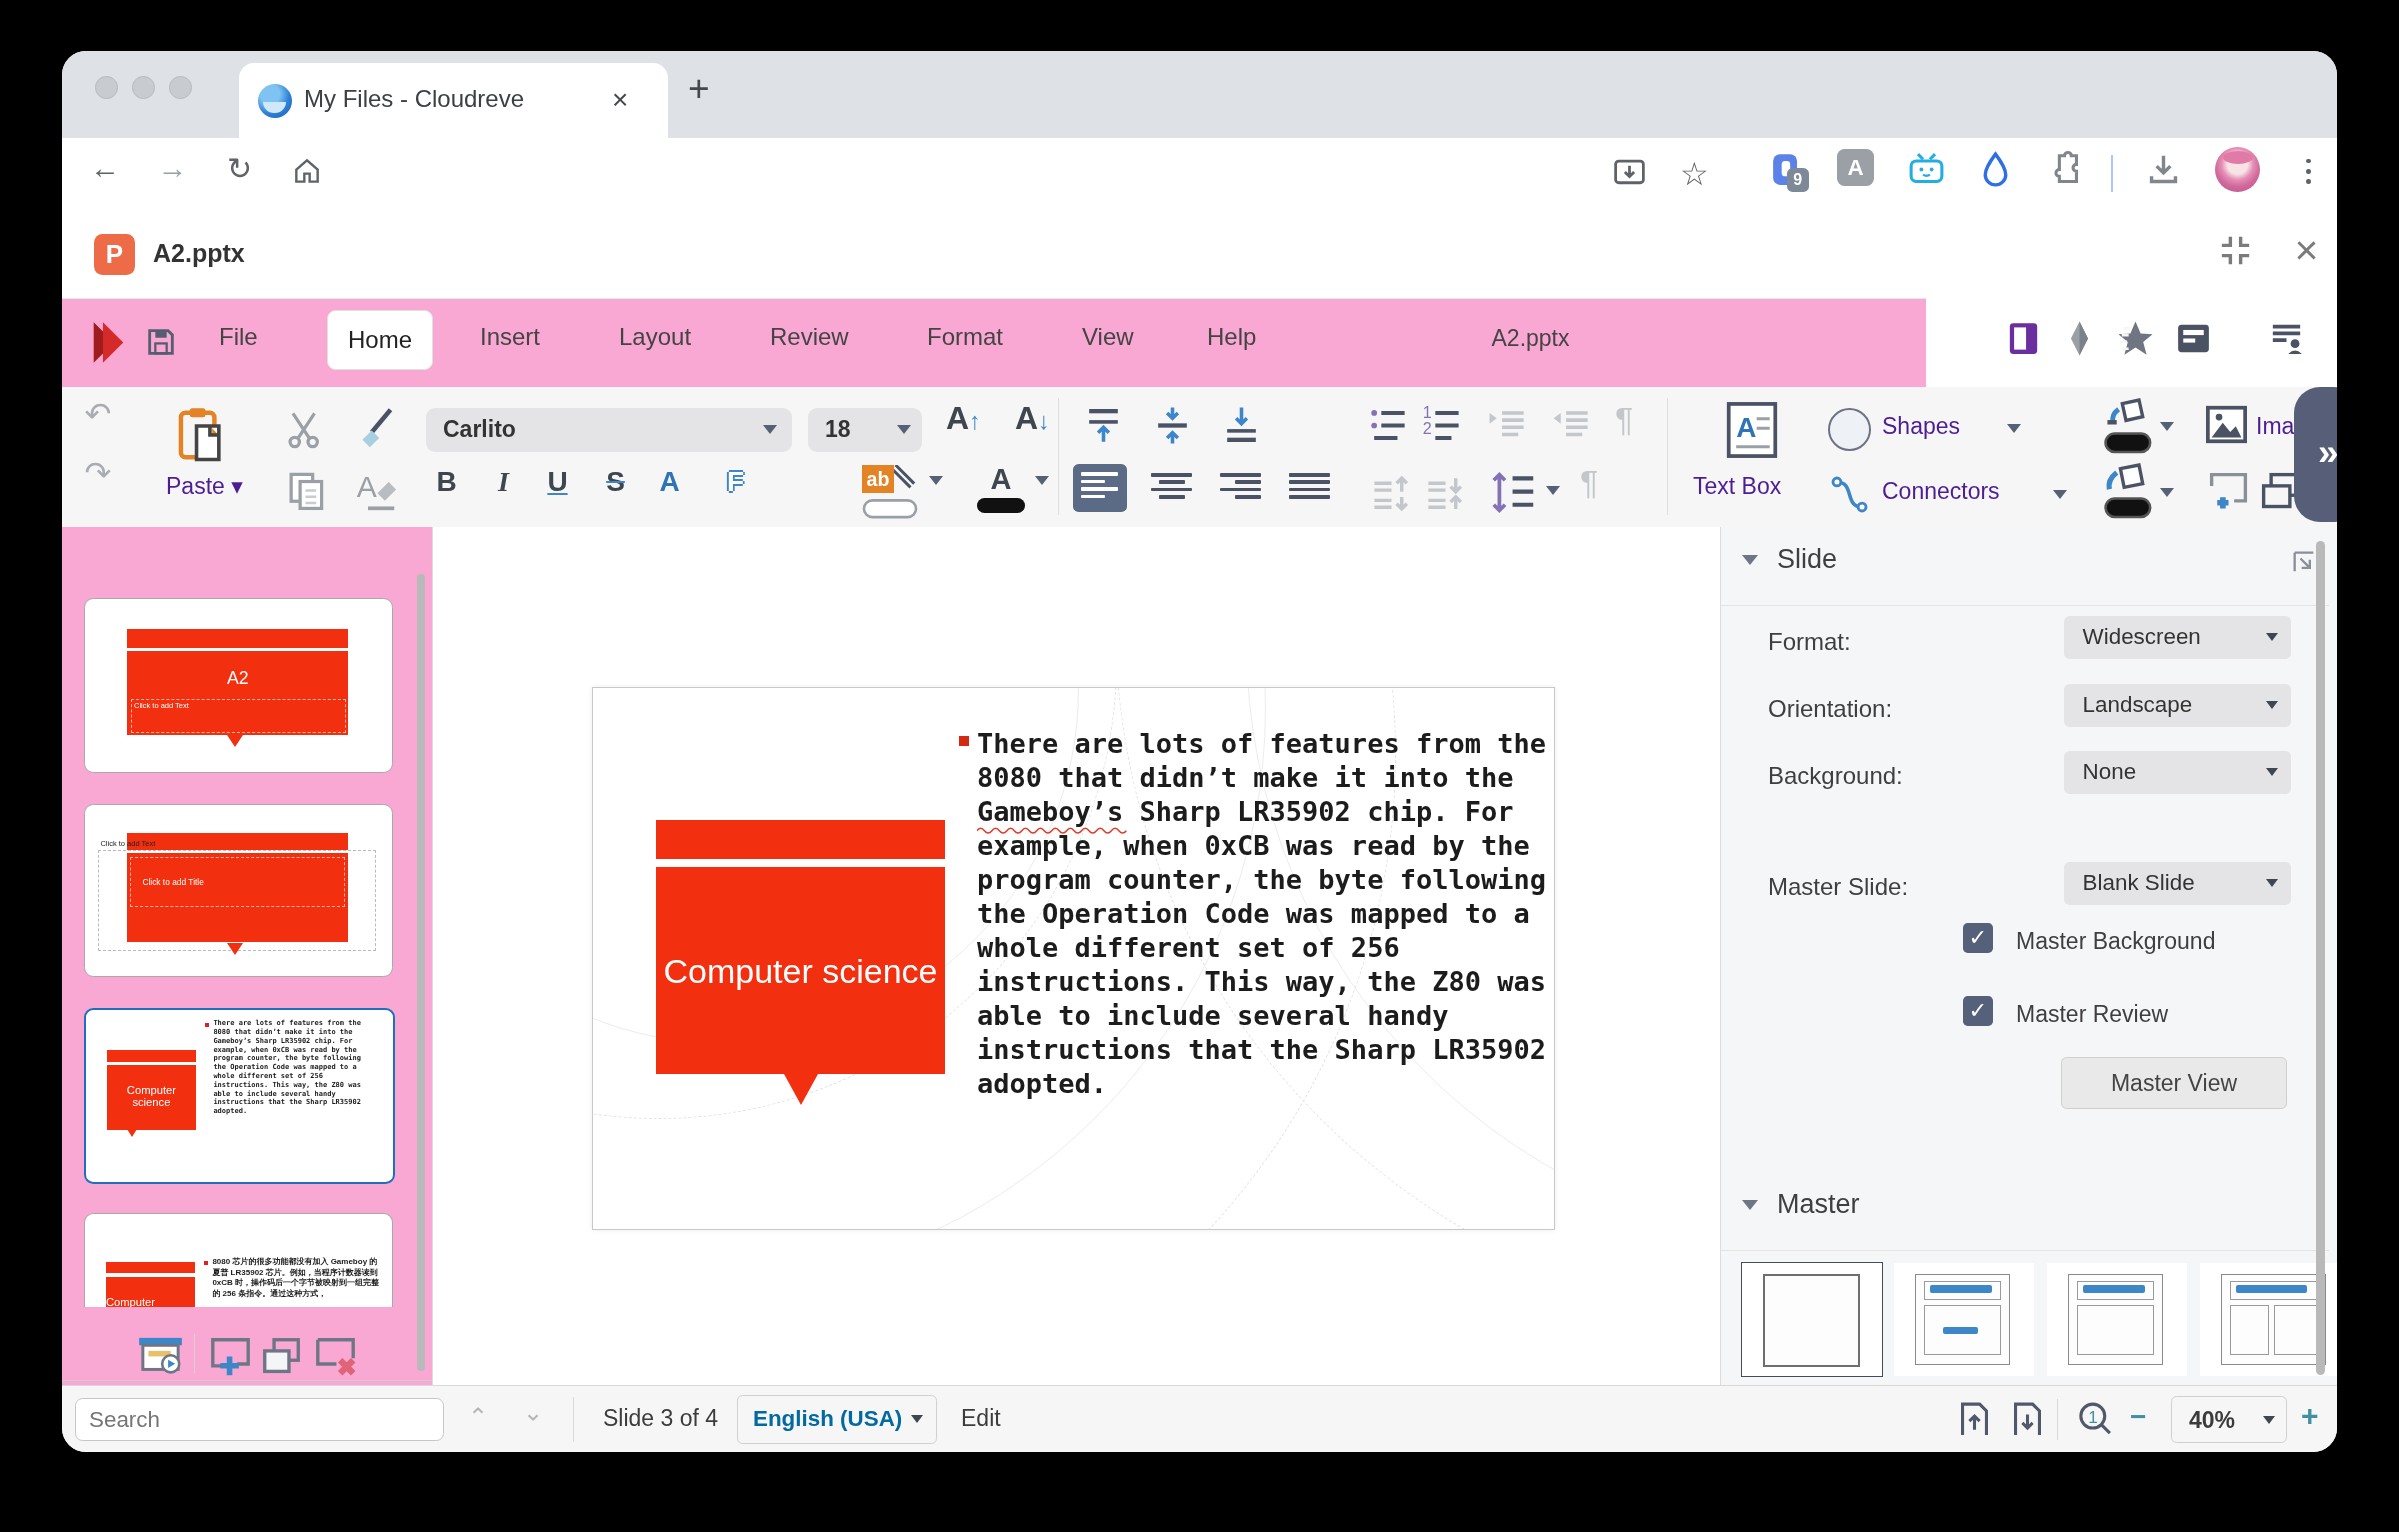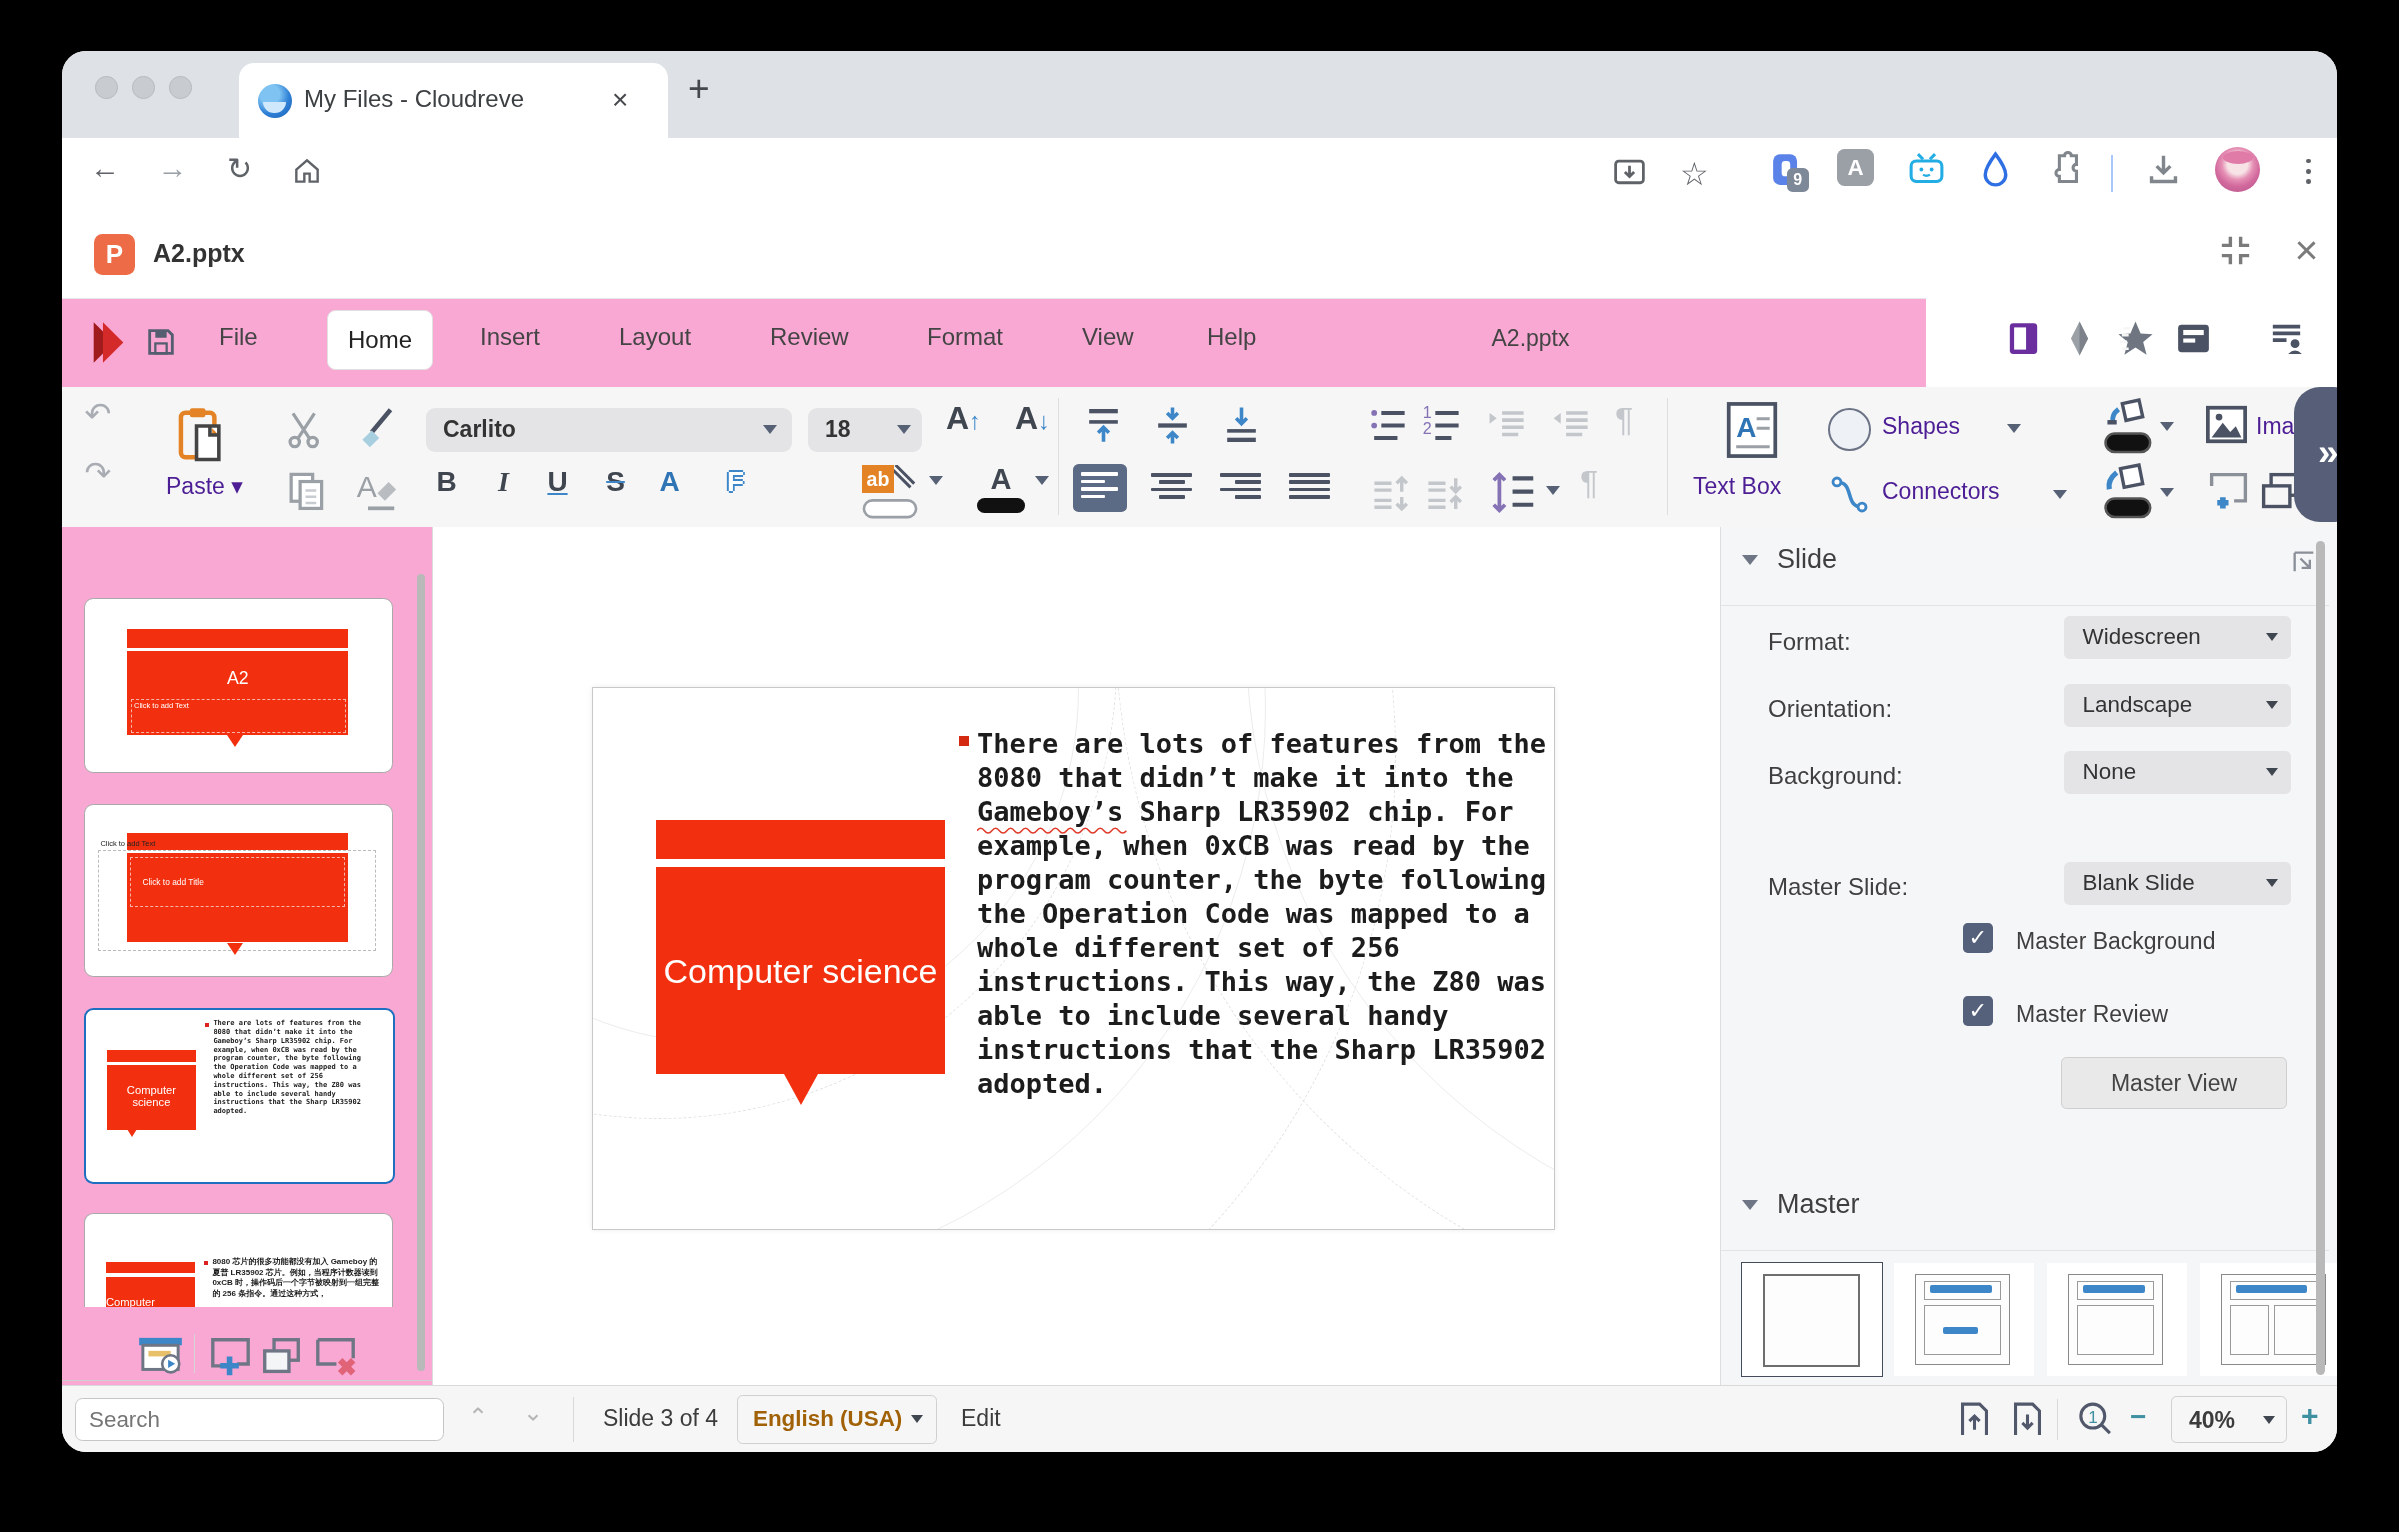--- a/index.html
+++ b/index.html
@@ -85,21 +85,21 @@
   .laycell.sel{outline:1.9px solid #444b5a;}
   .layinner{position:absolute;left:21.4px;top:11.2px;width:93px;height:89px;border:2.8px solid #6e6e6e;background:#fdfdfd;}
   .laybar{position:absolute;background:#3d87c9;height:7.5px;border-radius:1.9px;}
   .layctr{position:absolute;border:1.9px solid #9a9a9a;}
   #sidebarsb{position:absolute;left:2254px;top:14px;width:9.3px;height:834px;background:#b9b9b9;border-radius:4.7px;}
   
   #statusbar{position:absolute;left:0;top:1334px;width:2275px;height:67px;background:#f6f6f6;border-top:0.9px solid #d9d9d9;}
   #search{position:absolute;left:13px;top:12px;width:369px;height:43px;border:0.9px solid #c6c6c6;border-radius:7.5px;background:#fff;font-size:22.4px;color:#444;padding:0 13px;outline:none;font-family:"Liberation Sans",sans-serif;box-sizing:border-box;}
   .statfind{position:absolute;top:17px;font-size:24px;color:#b5b5b5;}
   #langbtn{position:absolute;left:675px;top:9.3px;width:198px;height:47px;border:0.9px solid #d0d0d0;border-radius:5.6px;}
-  #langbtn .val{position:absolute;left:15px;top:9.3px;font-size:22.4px;font-weight:bold;color:#a16207;}
+  #langbtn .val{position:absolute;left:15px;top:9.3px;font-size:22.4px;font-weight:bold;color:#0369a1;}
   #zoombox{position:absolute;left:2109px;top:10.3px;width:114px;height:45px;border:0.9px solid #d0d0d0;border-radius:5.6px;}
   #zoombox .val{position:absolute;left:17px;top:9.3px;font-size:23px;font-weight:bold;color:#3c3c3c;}
   .teal{color:#3f91a1;font-weight:bold;}
   svg{display:block;}
 </style>
 </head>
 <body>
 
 <div id="stage">
 <div id="window">

